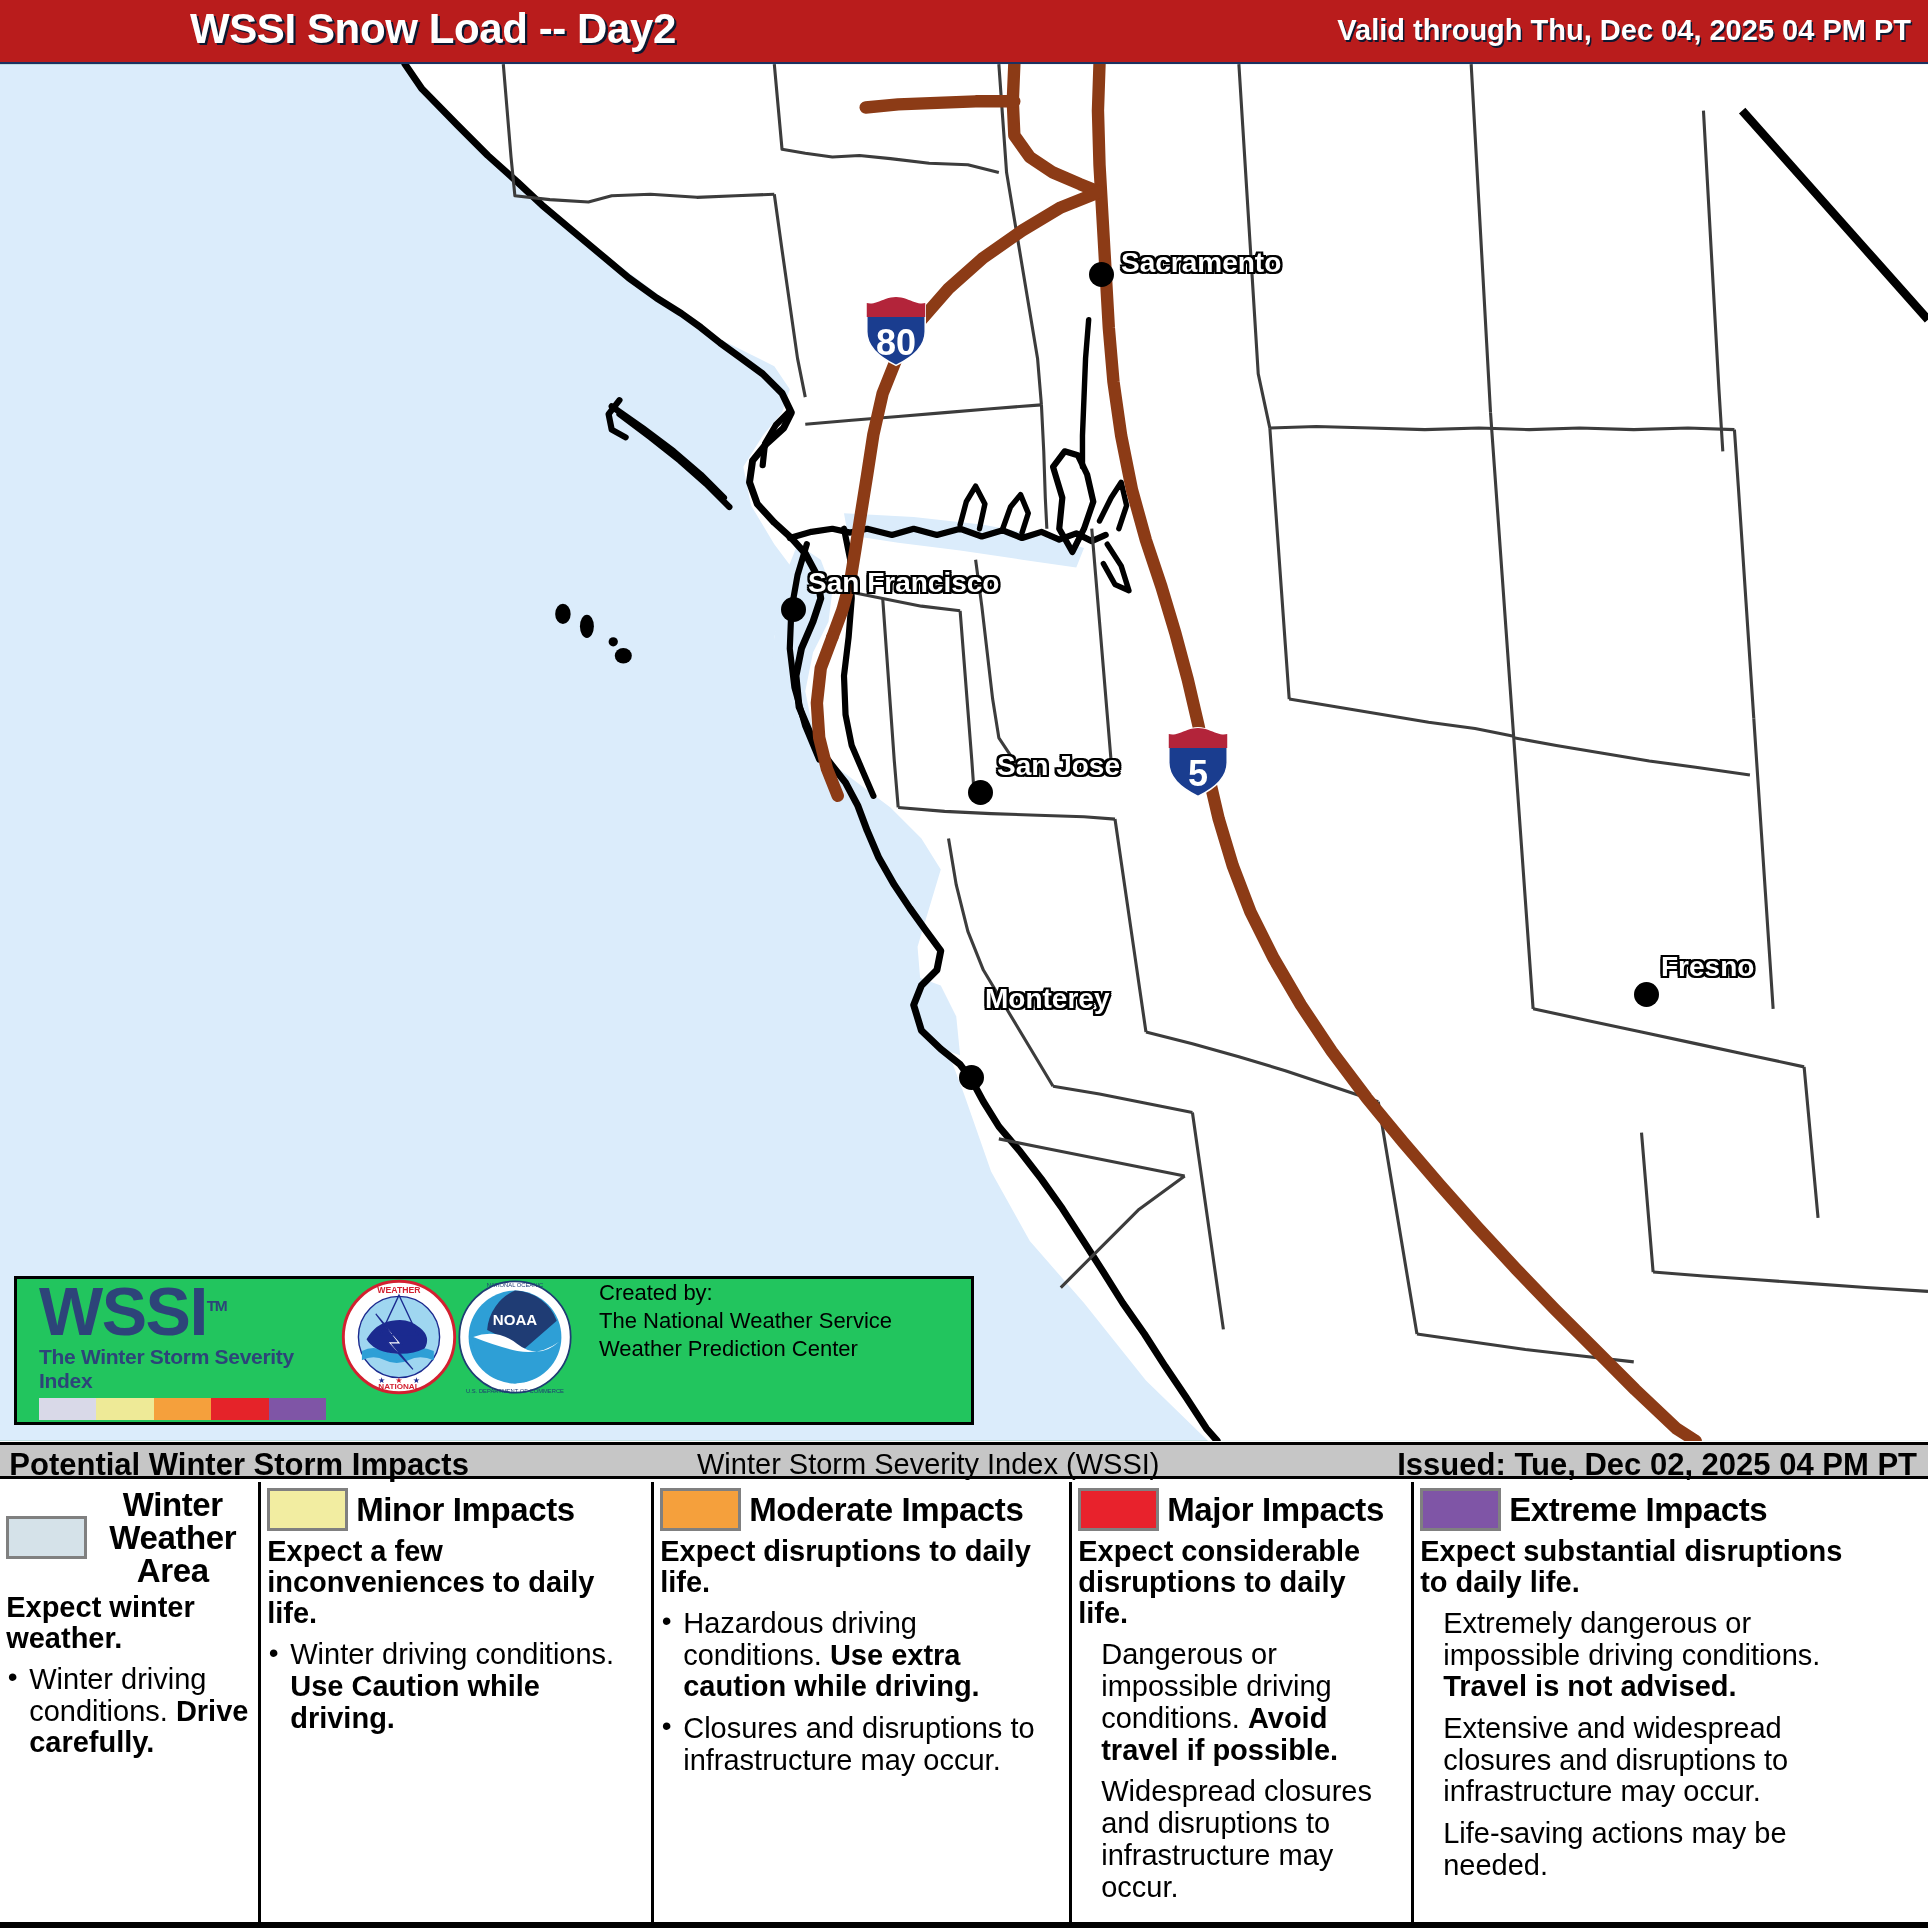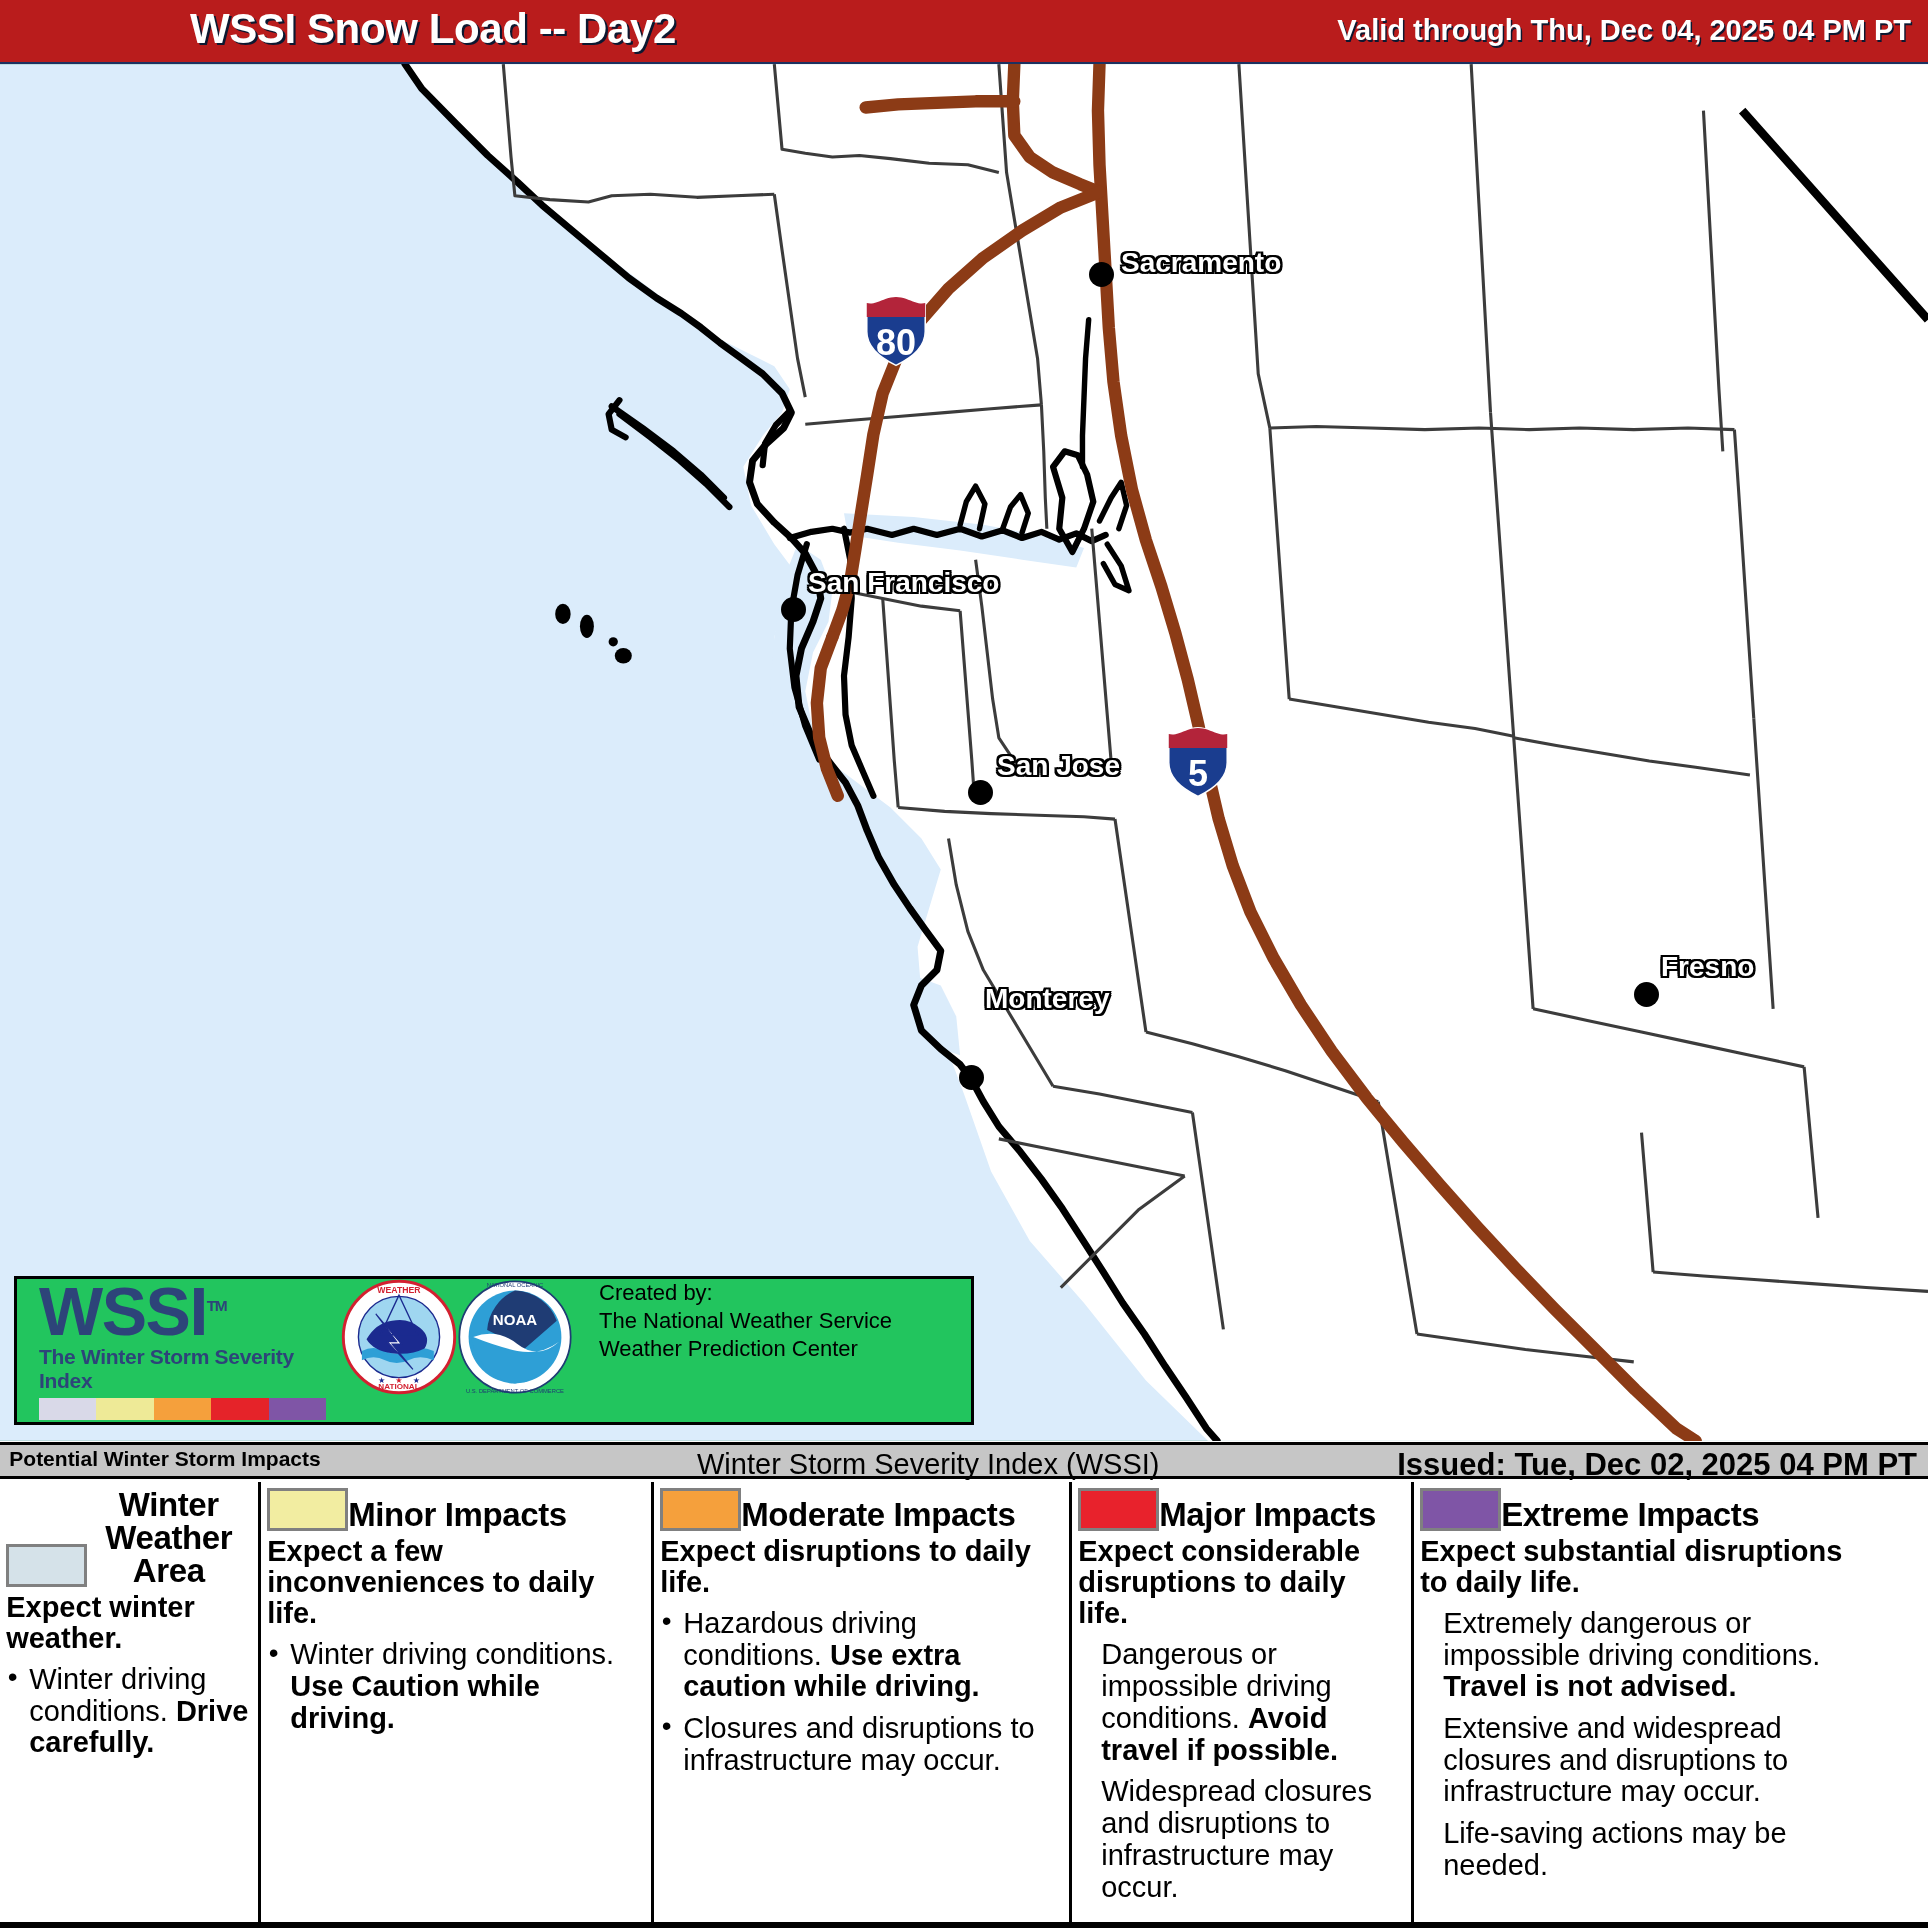--- a/index.html
+++ b/index.html
@@ -108,21 +108,21 @@
   
   #gray-strip {
     position: absolute; left: 0; top: 1442px;
     width: 1928px; height: 37px;
     background: #c6c6c6;
     border-top: 3.1px solid #000;
     border-bottom: 3.1px solid #000;
   }
   #gray-left {
     position: absolute; left: 9.3px; top: 1.5px;
-    font-size: 21px; font-weight: bold; color: #000;
+    font-size: 31px; font-weight: bold; color: #000;
     white-space: nowrap;
   }
   #gray-center {
     position: absolute; left: 697px; top: 3.1px;
     font-size: 29px; color: #000; white-space: nowrap;
   }
   #gray-right {
     position: absolute; right: 11px; top: 1.5px;
     font-size: 31px; font-weight: bold; color: #000;
     white-space: nowrap;
@@ -143,21 +143,21 @@
     border-right: 3.1px solid #000;
   }
   .legend-col:last-child { border-right: none; }
   .col-w0 { width: 261px; }
   .col-w1 { width: 393px; }
   .col-w2 { width: 418px; }
   .col-w3 { width: 342px; }
   .col-w4 { width: 457px; }
 
   .legend-head {
-    display: flex; align-items: flex-end; gap: 0;
+    display: flex; align-items: center; gap: 8px;
   }
   .swatch {
     width: 81px; height: 43px; flex: none;
     border: 3.9px solid #808080;
   }
   .legend-title {
     font-size: 33px; font-weight: bold; color: #000;
     line-height: 1.0; letter-spacing: -0.4px;
   }
   .legend-title.centered { text-align: center; width: 100%; }

